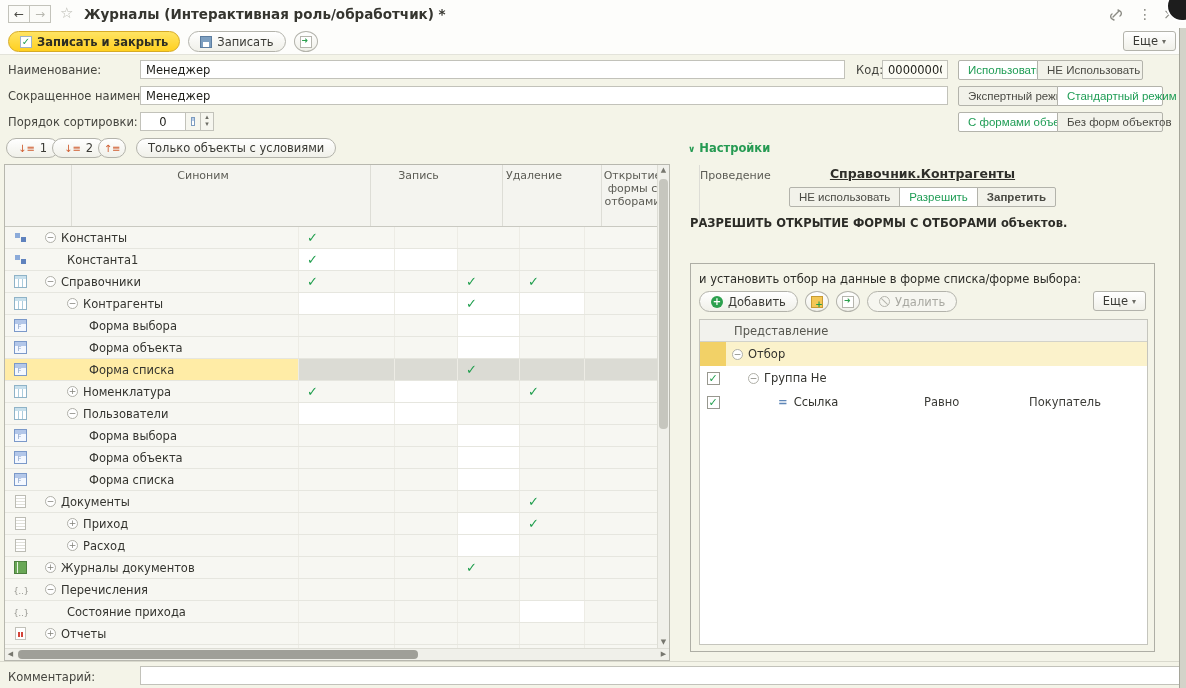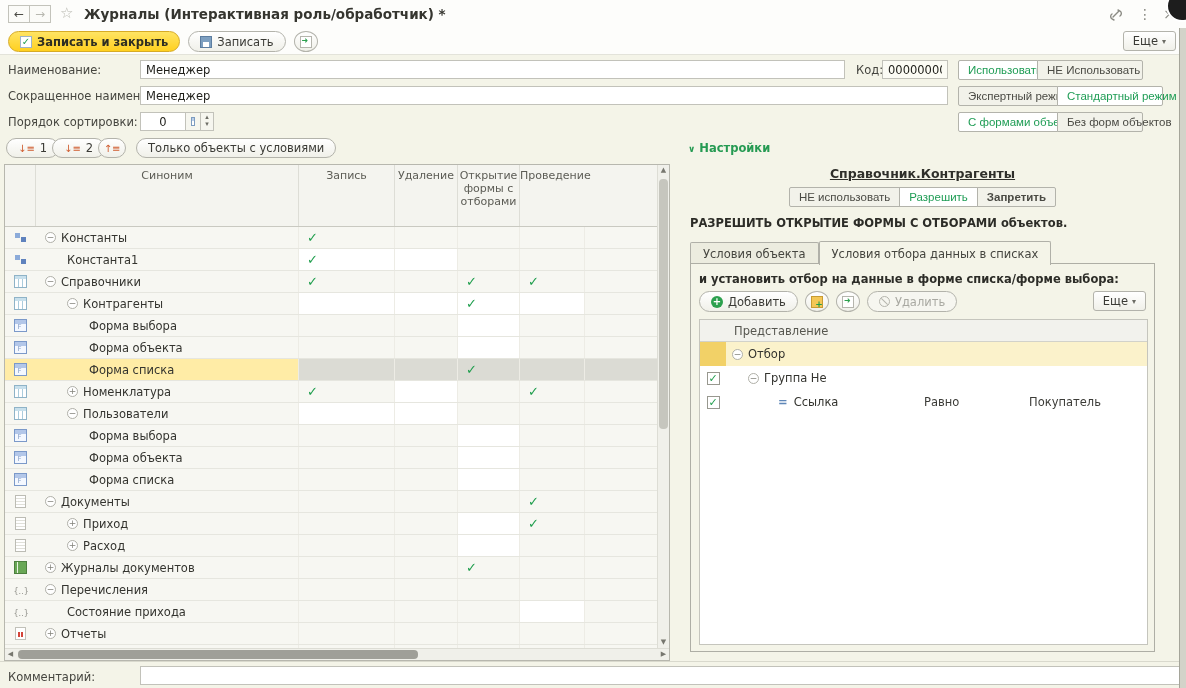--- a/index.html
+++ b/index.html
@@ -43,21 +43,21 @@
   
   .lvlbtn { position:absolute; height:20px; }
   .lvl-ico { color:#cf5b2e; font-size:10px; }
 
   .settings-link { position:absolute; left:688px; top:141px; color:#259a52; font-weight:bold; cursor:pointer; }
   .settings-link .chev { font-size:9px; margin-right:4px; }
 
   
   .grid-wrap { position:absolute; left:4px; top:164px; width:666px; height:497px; border:1px solid #b7b7ae; background:#f7f7f2; }
   .g-cols { display:grid; grid-template-columns:30px 263px 96px 63px 62px 65px 73px; }
-  .g-head { height:62px; background:#f4f4ef; border-bottom:1px solid #c9c9c1; padding-right:12px; }
+  .g-head { height:62px; background:#f4f4ef; border-bottom:1px solid #c9c9c1; padding-right:12px;gap:36px; }
   .g-head .hcell { border-left:1px solid #dddDD6; color:#5c5c55; font-size:11px; text-align:center; padding-top:4px; line-height:13px; }
   .g-head .hcell:first-child { border-left:none; }
   .g-body { height:421px; overflow:hidden; position:relative; }
   .g-row { height:22px; border-bottom:1px solid #e6e6df; cursor:pointer; }
   .g-cell { position:relative; display:flex; align-items:center; overflow:hidden; }
   .g-cell.perm { border-left:1px solid #edece5; justify-content:flex-start; padding-left:8px; }
   .g-cell.perm.white { background:#fff; }
   .g-row.sel .g-cell { background:#dbdbd4; }
   .g-row.sel .icon-cell, .g-row.sel .syn-cell { background:#ffeca6; }
   .icon-cell { justify-content:center; }
@@ -88,21 +88,21 @@
   
   .obj-title { position:absolute; left:690px; top:166px; width:465px; text-align:center; font-weight:bold; font-size:12.5px; text-decoration:underline; color:#2f2f2a; }
   .mode-trio { position:absolute; left:690px; top:187px; width:465px; display:flex; justify-content:center; }
   .mode-trio .seg + .seg { margin-left:-1px; }
   .statement { position:absolute; left:690px; top:216px; font-weight:bold; font-size:11.5px; color:#2c2c27; }
 
   .tabs { position:absolute; left:690px; top:240px; display:flex; align-items:flex-end; height:24px; }
   .tab { border:1px solid #b0b0a8; border-bottom:none; background:#ececdf; padding:4px 12px 3px; color:#45453f; border-radius:2px 2px 0 0; cursor:pointer; }
   .tab.active { background:#f4f4e8; height:24px; padding-top:5px; position:relative; z-index:2; margin-bottom:-1px; }
   .panel-box { position:absolute; left:690px; top:263px; width:465px; height:389px; border:1px solid #aeaea5; background:#f4f4e8; z-index:1; }
-  .subheading { position:absolute; left:8px; top:8px; font-weight:bold; color:#2c2c27; }
+  .subheading { position:absolute; left:8px; top:8px; font-weight:normal; color:#2c2c27; }
   .panel-toolbar { position:absolute; left:8px; top:27px; right:8px; height:22px; }
   .ico-folderplus { background:#f4c755; border:1px solid #c79b34; }
   .ico-folderplus::after { content:"+"; position:absolute; right:-1px; bottom:-2px; color:#1f9e4d; font-weight:bold; font-size:9px; }
   .plus-ico { display:inline-block; width:12px; height:12px; border-radius:50%; background:#2ca04e; color:#fff; font-size:10px; line-height:12px; text-align:center; font-weight:bold; }
   .no-ico { display:inline-block; width:11px; height:11px; border-radius:50%; border:1px solid #b5b5ad; position:relative; }
   .no-ico::after { content:""; position:absolute; left:0; top:4px; width:9px; height:1px; background:#b5b5ad; transform:rotate(45deg); }
 
   .ftable { position:absolute; left:8px; top:55px; width:449px; height:326px; border:1px solid #c5c5bd; background:#fff; }
   .ft-head { height:22px; background:#f2f2ed; border-bottom:1px solid #d2d2ca; display:flex; align-items:center; padding-left:34px; color:#56564f; }
   .ft-row { display:grid; grid-template-columns:26px 1fr 105px 118px; height:24px; border-bottom:1px solid #ececе5; align-items:center; cursor:pointer; }
@@ -178,21 +178,21 @@
   <input class="finput" style="left: 140px; top: 112px; width: 46px; text-align: center;" value="0">
   <div class="finput" style="left:185px;top:112px;width:16px;display:flex;align-items:center;justify-content:center;background:#f6f6ef;cursor:pointer;">
     <span style="width:9px;height:9px;border:1px solid #7d9cc0;background:linear-gradient(#b9cde8,#b9cde8) 0 0/9px 3px no-repeat #fff;"></span>
   </div>
   <div class="finput" style="left:200px;top:112px;width:14px;padding:1px 0;background:#f6f6ef;cursor:pointer;text-align:center;">
     <span class="spin-ico">▴</span>
       <span class="spin-ico">▾</span>
   </div>
   <div class="segpair" style="left:958px;top:112px;">
     <button class="seg active" style="width:100px;border-radius:2px 0 0 2px;">С формами объек...</button>
-    <button class="seg" style="width:86px;border-radius:0 2px 2px 0;">Без форм объектов</button>
+    <button class="seg" style="width:106px;border-radius:0 2px 2px 0;">Без форм объектов</button>
   </div>
 
   <div class="pill lvlbtn" style="left:6px;top:138px;">
     <span class="lvl-ico">↓≡</span>
       <span>1</span>
   </div>
   <div class="pill lvlbtn" style="left:52px;top:138px;">
     <span class="lvl-ico">↓≡</span>
       <span>2</span>
   </div>
@@ -522,24 +522,20 @@
   </div>
 
   <div class="obj-title">Справочник.Контрагенты</div>
   <div class="mode-trio">
     <button class="seg" style="border-radius:2px 0 0 2px;">НЕ использовать</button>
     <button class="seg active">Разрешить</button>
     <button class="seg" style="border-radius:0 2px 2px 0;font-weight:bold;">Запретить</button>
   </div>
   <div class="statement">РАЗРЕШИТЬ ОТКРЫТИЕ ФОРМЫ С ОТБОРАМИ объектов.</div>
 
-  <div class="tabs">
-    <div class="tab">Условия объекта</div>
-    <div class="tab active">Условия отбора данных в списках</div>
-  </div>
 
   <div class="panel-box">
     <div class="subheading">и установить отбор на данные в форме списка/форме выбора:</div>
     <div class="panel-toolbar">
       <div style="display:flex;gap:7px;">
         <div class="pill">
           <span class="plus-ico">+</span>
           <span>Добавить</span>
         </div>
         <div class="pill round">

